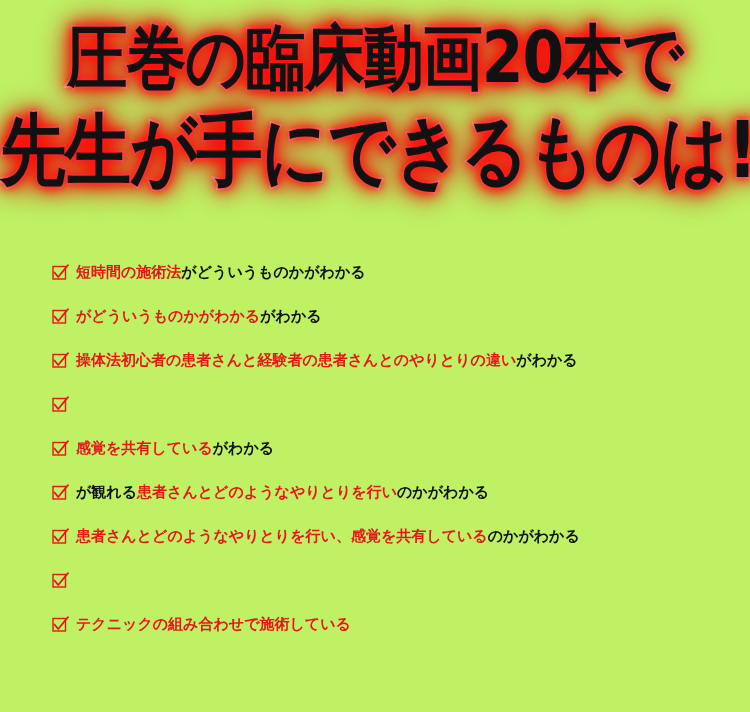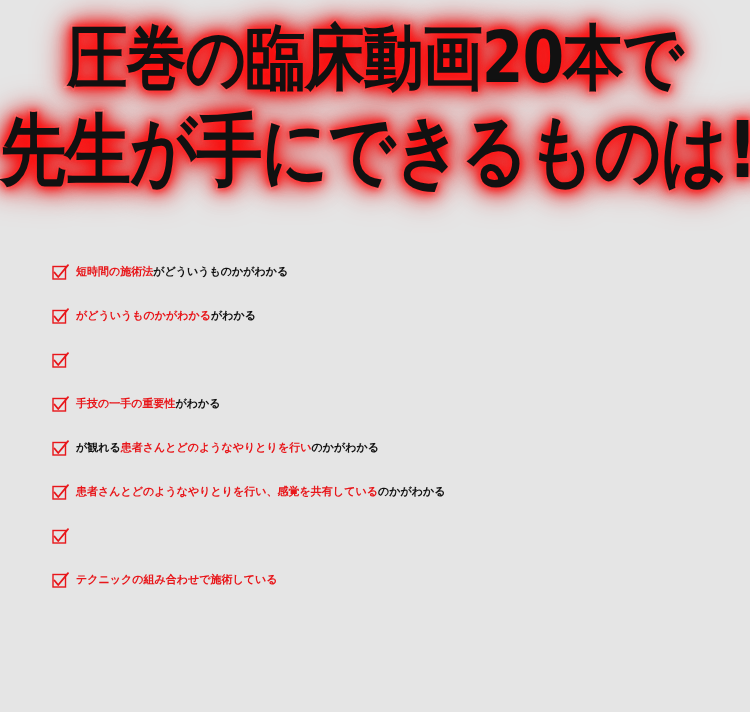--- a/index.html
+++ b/index.html
@@ -11,21 +11,21 @@
     height: 712px;
     background: #ffffff;
     font-family: "Liberation Sans", sans-serif;
     overflow: hidden;
   }
 
   .page {
     position: relative;
     width: 750px;
     height: 712px;
-    background: #e5e5e5;
+    background: #bef264;
   }
 
   
   .headline {
     position: absolute;
     top: 22px;
     left: 0;
     width: 750px;
     text-align: center;
   }
@@ -84,21 +84,21 @@
     margin-right: 7px;
     margin-top: 2px;
     position: relative;
   }
   .check-icon svg {
     display: block;
   }
 
   .benefit-text {
     font-family: Liberation Sans, sans-serif;
-    font-size: 11px;
+    font-size: 15px;
     font-weight: bold;
     color: #111111;
     line-height: 19px;
     white-space: nowrap;
   }
 
   .em {
     color: #e8161a;
   }
 </style>
@@ -131,29 +131,38 @@
         </span>
         <span class="benefit-text"><span class="em">がどういうものかがわかる</span><span>がわかる</span></span>
       </div>
       <div class="benefit-row">
         <span class="check-icon">
           <svg width="17" height="17" viewBox="0 0 17 17">
             <rect x="1" y="2.5" width="12.5" height="12.5" fill="none" stroke="#e8161a" stroke-width="1.4"></rect>
             <path d="M2.5 8.5 L6.2 13 L16 1.2" fill="none" stroke="#e8161a" stroke-width="1.8" stroke-linecap="round" stroke-linejoin="round"></path>
           </svg>
         </span>
+        <span class="benefit-text"><span class="em">操体法初心者の患者さんと経験者の患者さんとのやりとりの違い</span><span>がわかる</span></span>
       </div>
       <div class="benefit-row">
         <span class="check-icon">
           <svg width="17" height="17" viewBox="0 0 17 17">
             <rect x="1" y="2.5" width="12.5" height="12.5" fill="none" stroke="#e8161a" stroke-width="1.4"></rect>
             <path d="M2.5 8.5 L6.2 13 L16 1.2" fill="none" stroke="#e8161a" stroke-width="1.8" stroke-linecap="round" stroke-linejoin="round"></path>
           </svg>
         </span>
-        <span class="benefit-text"><span class="em">手技の一手の重要性</span><span>がわかる</span></span>
+      </div>
+      <div class="benefit-row">
+        <span class="check-icon">
+          <svg width="17" height="17" viewBox="0 0 17 17">
+            <rect x="1" y="2.5" width="12.5" height="12.5" fill="none" stroke="#e8161a" stroke-width="1.4"></rect>
+            <path d="M2.5 8.5 L6.2 13 L16 1.2" fill="none" stroke="#e8161a" stroke-width="1.8" stroke-linecap="round" stroke-linejoin="round"></path>
+          </svg>
+        </span>
+        <span class="benefit-text"><span class="em">感覚を共有している</span><span>がわかる</span></span>
       </div>
       <div class="benefit-row">
         <span class="check-icon">
           <svg width="17" height="17" viewBox="0 0 17 17">
             <rect x="1" y="2.5" width="12.5" height="12.5" fill="none" stroke="#e8161a" stroke-width="1.4"></rect>
             <path d="M2.5 8.5 L6.2 13 L16 1.2" fill="none" stroke="#e8161a" stroke-width="1.8" stroke-linecap="round" stroke-linejoin="round"></path>
           </svg>
         </span>
         <span class="benefit-text"><span>が観れる</span><span class="em">患者さんとどのようなやりとりを行い</span><span>のかがわかる</span></span>
       </div>

